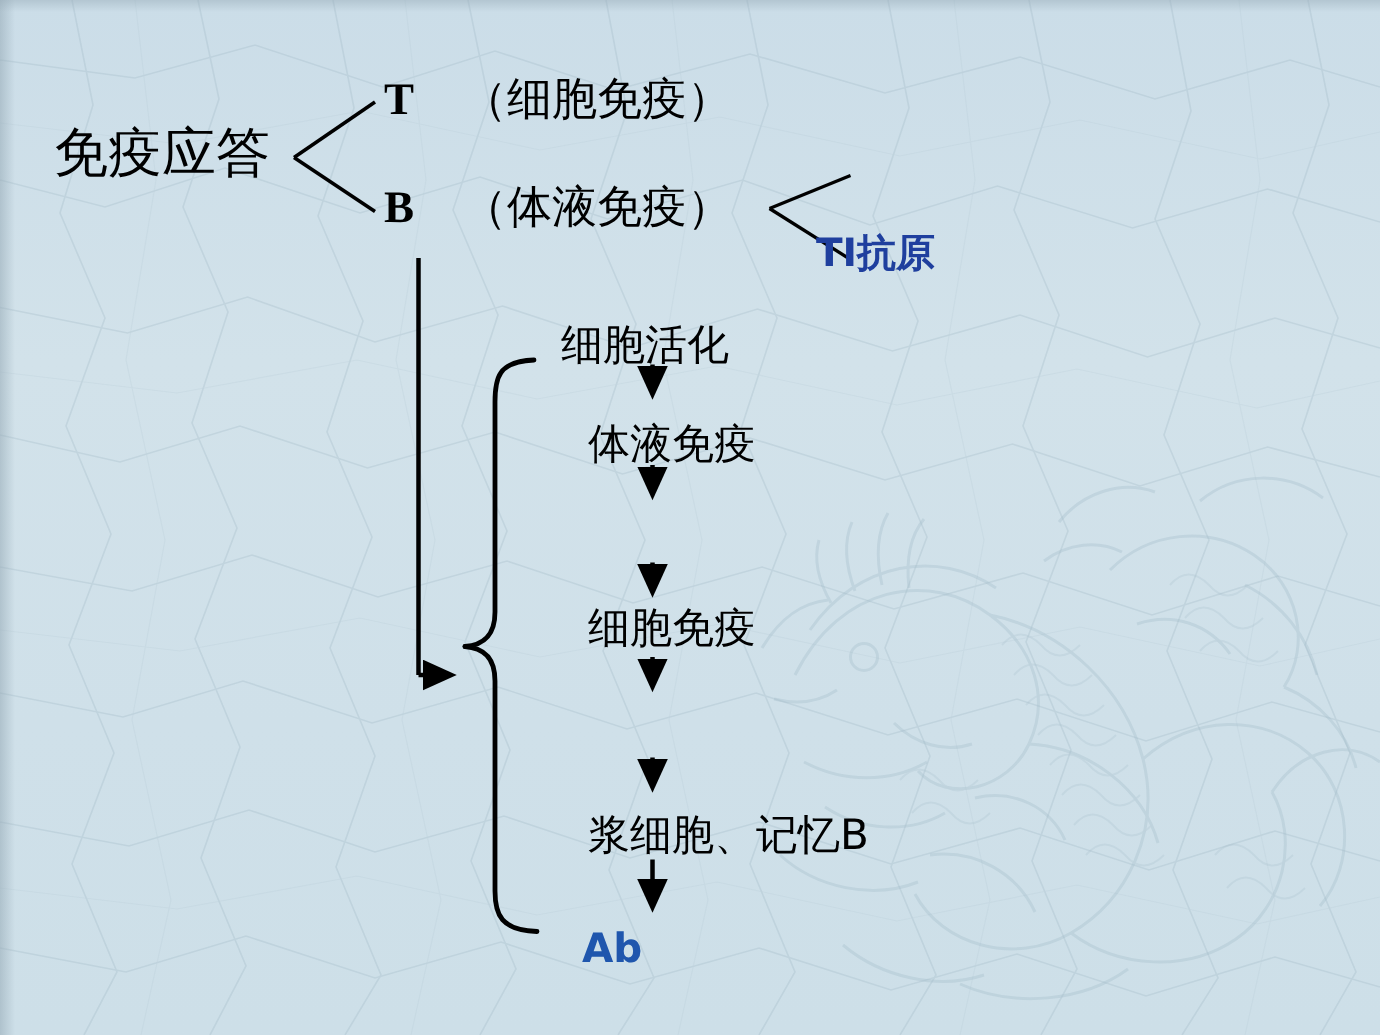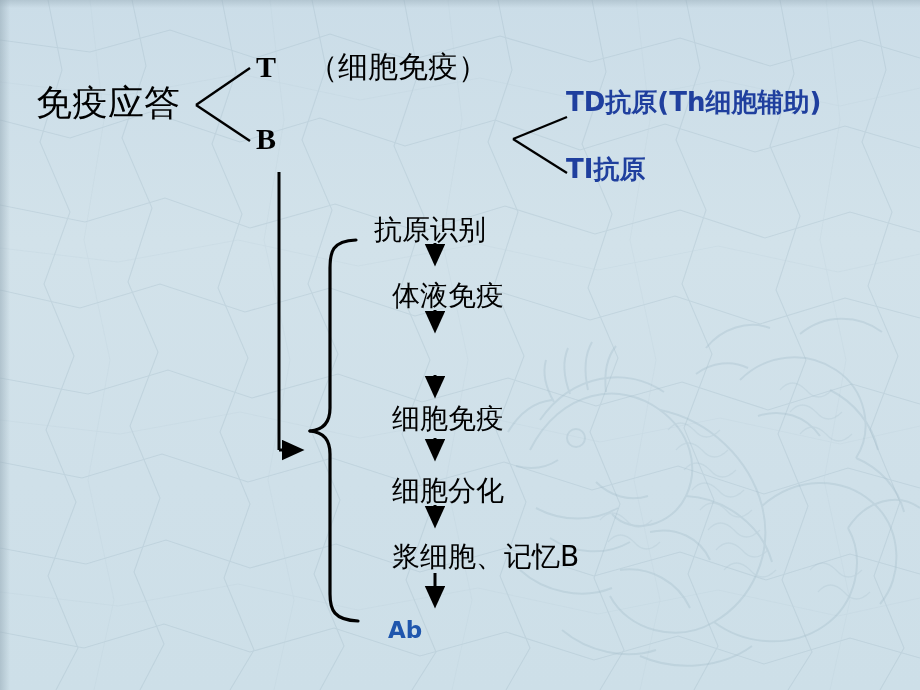--- a/index.html
+++ b/index.html
@@ -82,42 +82,42 @@
   }
   #n-td {
     left: 566px;
     top: 86px;
     font-size: 26px;
     width: 352px;
     white-space: normal;
     line-height: 1.28;
   }
   #n-ti {
-    left: 566px;
+    left: 544px;
     top: 156px;
     font-size: 26px;
   }
 
   .step {
     position: absolute;
     font-size: 28px;
     color: #000;
     white-space: nowrap;
     font-family: "DejaVu Sans", "Liberation Sans", sans-serif;
   }
   #s0 { left: 374px; top: 211px; }
   #s1 { left: 392px; top: 277px; }
   #s2 { left: 374px; top: 343px; }
   #s3 { left: 392px; top: 400px; }
   #s4 { left: 392px; top: 472px; }
   #s5 { left: 392px; top: 538px; }
   #s6 {
     left: 388px;
     top: 617px;
-    font-size: 23px;
+    font-size: 27px;
     font-family: "DejaVu Sans", "Liberation Sans", sans-serif;
     font-weight: bold;
     color: #1f56ad;
   }
 </style>
 </head>
 <body>
 
 <div id="slide">
 
@@ -248,24 +248,23 @@
       <path d="M435,573 L435,604" marker-end="url(#arrow)"></path>
     </g>
   </svg>
 
   <div class="node cjk" id="n-root">免疫应答</div>
 
   <div class="node" id="n-t">T</div>
   <div class="node cjk" id="n-t-paren">（细胞免疫）</div>
 
   <div class="node" id="n-b">B</div>
-
-  <div class="node cjk blue" id="n-td">TD抗原(Th细胞辅助)</div>
+  <div class="node cjk" id="n-b-paren">（体液免疫）</div>
+
   <div class="node cjk blue" id="n-ti">TI抗原</div>
 
-  <div class="step" id="s0">抗原识别</div>
+  <div class="step" id="s0">细胞活化</div>
   <div class="step" id="s1">体液免疫</div>
   <div class="step" id="s3">细胞免疫</div>
-  <div class="step" id="s4">细胞分化</div>
   <div class="step" id="s5">浆细胞、记忆B</div>
   <div class="step" id="s6">Ab</div>
 
 </div>
 
 </body></html>

